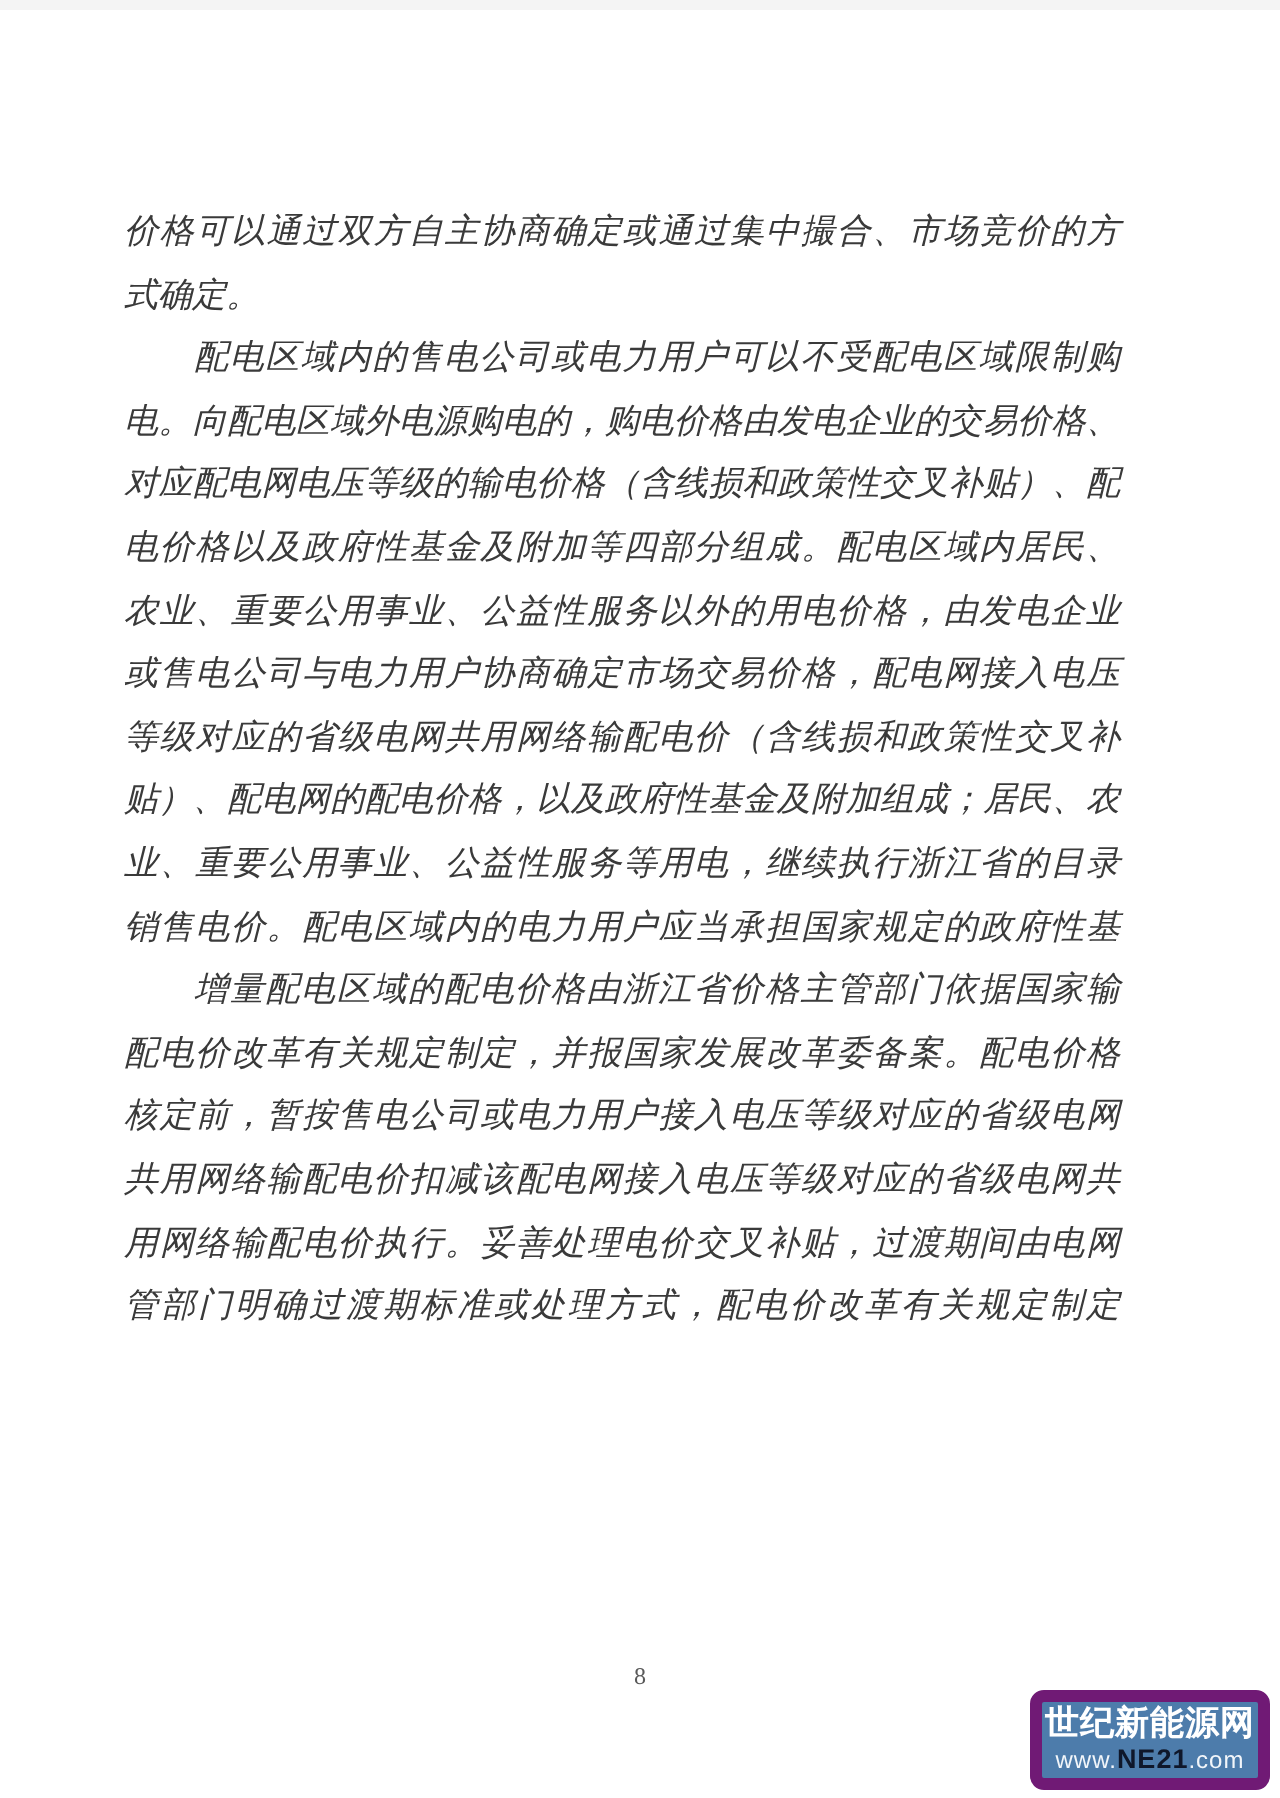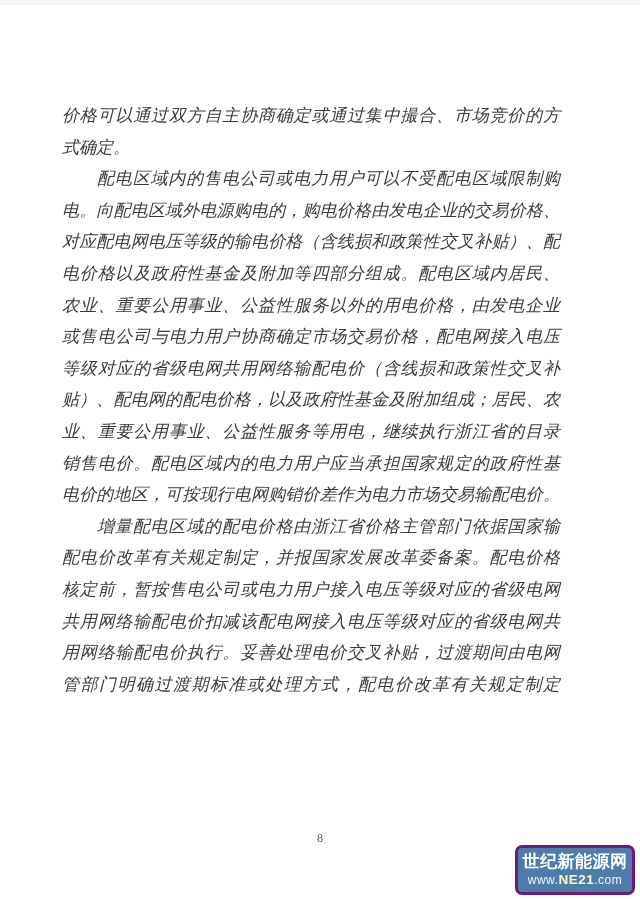--- a/index.html
+++ b/index.html
@@ -52,21 +52,21 @@
     color: #595959;
   }
   .watermark {
     position: absolute;
     left: 515px;
     top: 845px;
     width: 120px;
     height: 50px;
     box-sizing: border-box;
     background: #4d7cab;
-    border: 3px solid #701a75;
+    border: 6px solid #701a75;
     border-radius: 7px;
     display: flex;
     flex-direction: column;
     align-items: center;
     justify-content: center;
     font-family: "Liberation Sans", "DejaVu Sans", sans-serif;
   }
   .watermark .site {
     color: #ffffff;
     font-weight: bold;
@@ -78,42 +78,41 @@
   .watermark .url {
     color: #f2f6fa;
     font-size: 12px;
     line-height: 15px;
     letter-spacing: 0.5px;
     white-space: nowrap;
   }
   .watermark .url .brand {
     font-weight: bold;
     font-size: 13.5px;
-    color: #fef9c3;
+    color: #0f172a;
   }
 </style>
 </head>
 <body>
 
 <div class="top-strip"></div>
 
 <div class="text-block">
   <div class="line">价格可以通过双方自主协商确定或通过集中撮合、市场竞价的方</div>
   <div class="line end">式确定。</div>
   <div class="line indent">配电区域内的售电公司或电力用户可以不受配电区域限制购</div>
   <div class="line">电。向配电区域外电源购电的，购电价格由发电企业的交易价格、</div>
   <div class="line">对应配电网电压等级的输电价格（含线损和政策性交叉补贴）、配</div>
   <div class="line">电价格以及政府性基金及附加等四部分组成。配电区域内居民、</div>
   <div class="line">农业、重要公用事业、公益性服务以外的用电价格，由发电企业</div>
   <div class="line">或售电公司与电力用户协商确定市场交易价格，配电网接入电压</div>
   <div class="line">等级对应的省级电网共用网络输配电价（含线损和政策性交叉补</div>
   <div class="line">贴）、配电网的配电价格，以及政府性基金及附加组成；居民、农</div>
   <div class="line">业、重要公用事业、公益性服务等用电，继续执行浙江省的目录</div>
   <div class="line">销售电价。配电区域内的电力用户应当承担国家规定的政府性基</div>
-  <div class="line">电价的地区，可按现行电网购销价差作为电力市场交易输配电价。</div>
   <div class="line indent">增量配电区域的配电价格由浙江省价格主管部门依据国家输</div>
   <div class="line">配电价改革有关规定制定，并报国家发展改革委备案。配电价格</div>
   <div class="line">核定前，暂按售电公司或电力用户接入电压等级对应的省级电网</div>
   <div class="line">共用网络输配电价扣减该配电网接入电压等级对应的省级电网共</div>
   <div class="line">用网络输配电价执行。妥善处理电价交叉补贴，过渡期间由电网</div>
   <div class="line">管部门明确过渡期标准或处理方式，配电价改革有关规定制定</div>
 </div>
 
 <div class="page-number">8</div>
 

